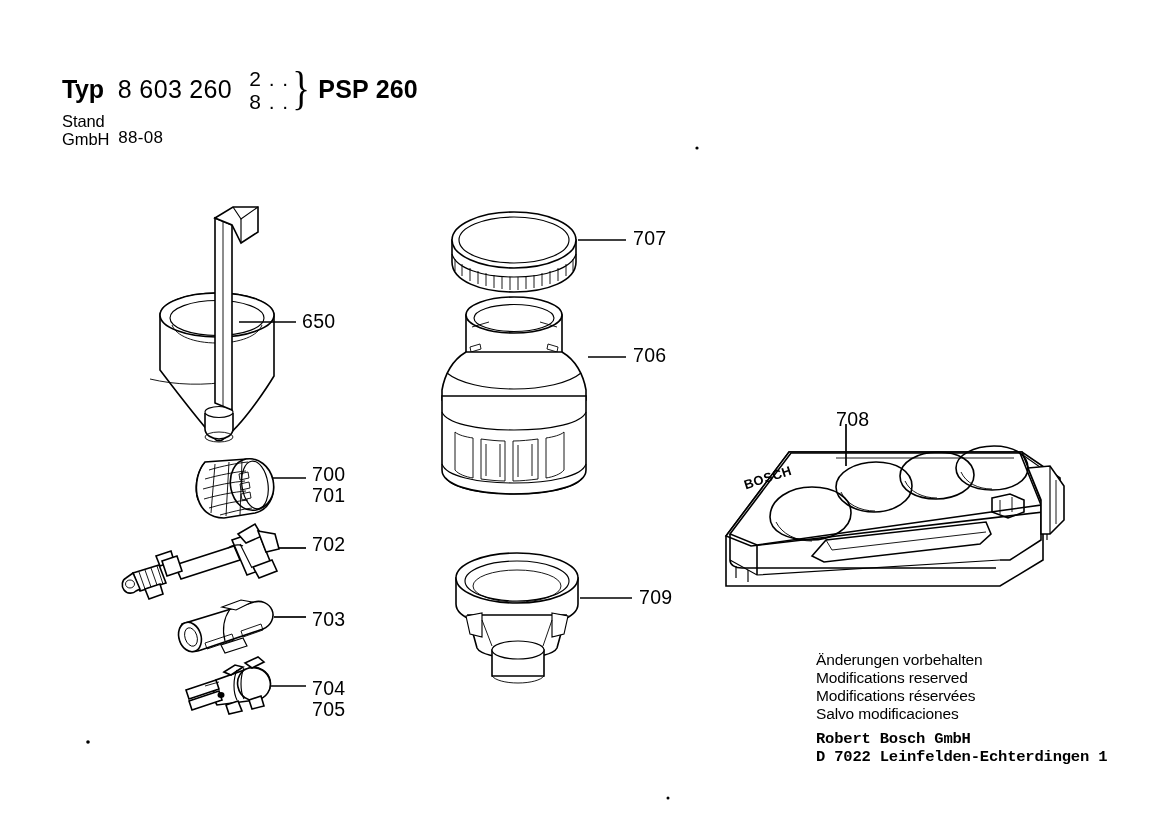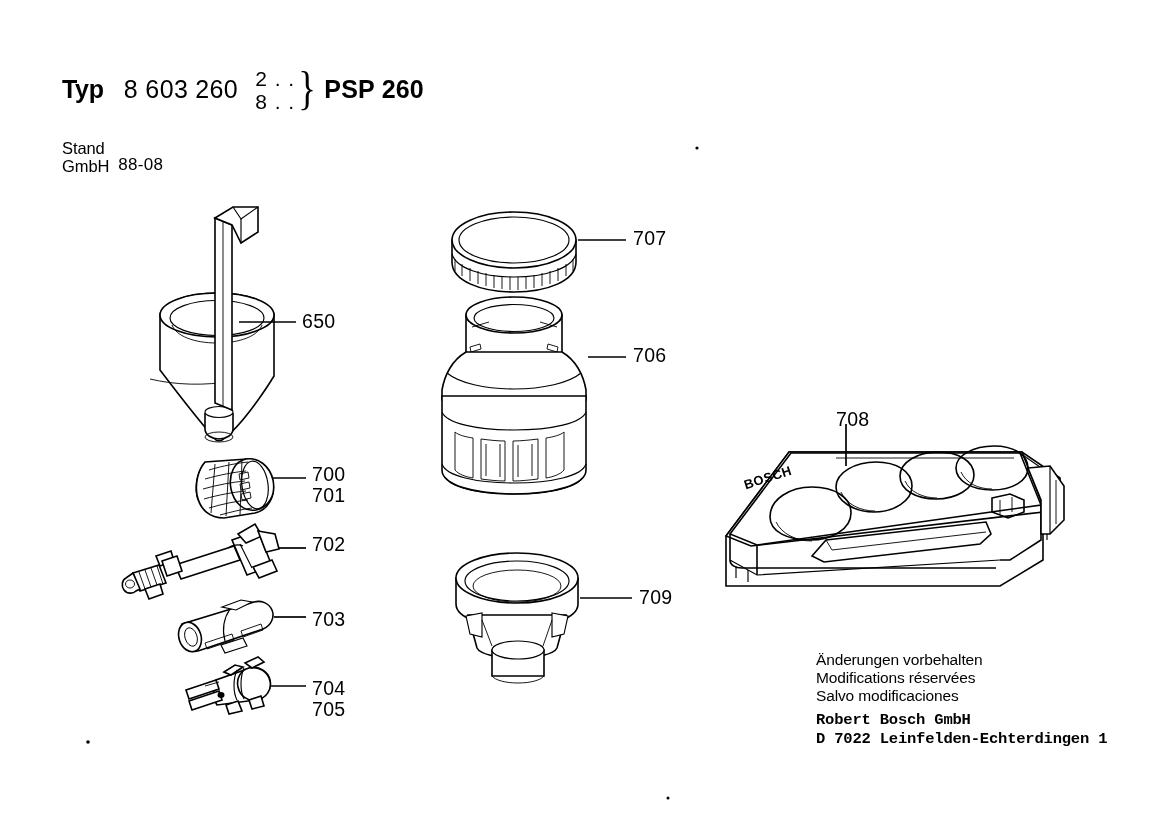--- a/index.html
+++ b/index.html
@@ -26,21 +26,21 @@
   }
   .hdr-row1 {
     display: flex;
     align-items: center;
     height: 34px;
   }
   .typ-word {
     font-size: 25px;
     font-weight: bold;
     letter-spacing: -0.3px;
-    margin-right: 20px;
+    margin-right: 14px;
   }
   .typ-num-light {
     font-size: 25px;
     font-weight: normal;
     letter-spacing: 0.4px;
     margin-right: 7px;
   }
   .typ-num-bold {
     font-size: 25px;
     font-weight: normal;
@@ -78,21 +78,20 @@
   }
   .hdr-row2 {
     display: flex;
     align-items: flex-start;
     margin-top: 7px;
   }
   .stand-issue {
     font-size: 16.5px;
     line-height: 1.08;
     letter-spacing: -0.1px;
-    margin-top: 27px;
   }
   .stand-issue span { display: block; }
   .issue-date {
     font-size: 17px;
     letter-spacing: 0.3px;
     align-self: flex-end;
     margin-left: 9px;
     padding-bottom: 1px;
   }
 
@@ -163,20 +162,21 @@
     <div class="stand-issue">
       <span>Stand</span>
       <span>GmbH</span>
     </div>
     <div class="issue-date">88-08</div>
   </div>
 </div>
 
 <div id="footer-block">
   <div class="foot-line">Änderungen vorbehalten</div>
+  <div class="foot-line">Modifications reserved</div>
   <div class="foot-line">Modifications réservées</div>
   <div class="foot-line">Salvo modificaciones</div>
   <div class="foot-gap"></div>
   <div class="foot-line bold">Robert Bosch GmbH</div>
   <div class="foot-line bold">D 7022 Leinfelden-Echterdingen 1</div>
 </div>
 
 <svg id="drawing" viewBox="0 0 1169 826">
 
   <g>

